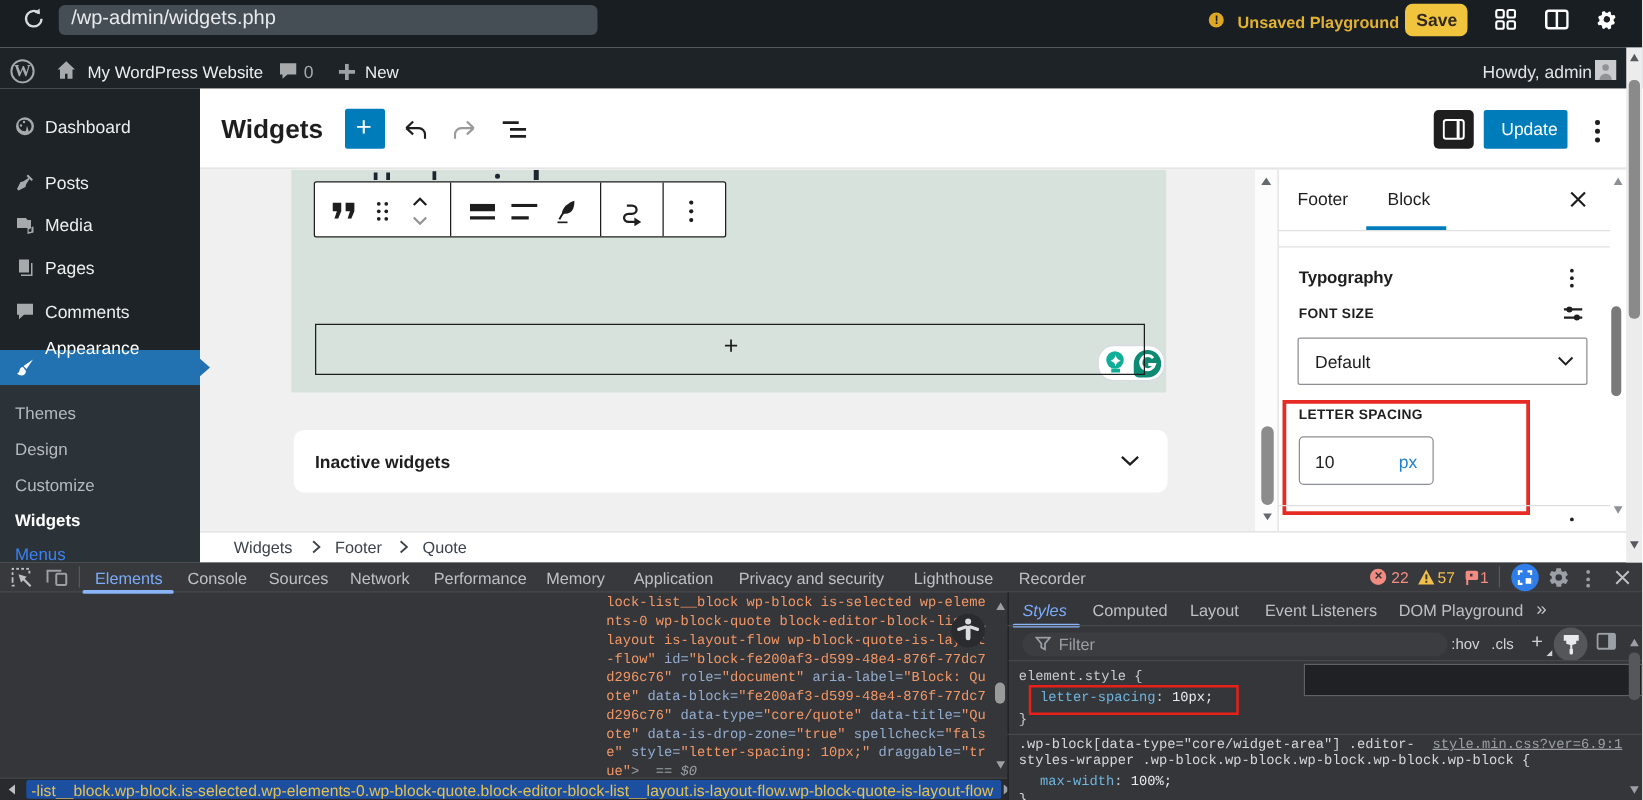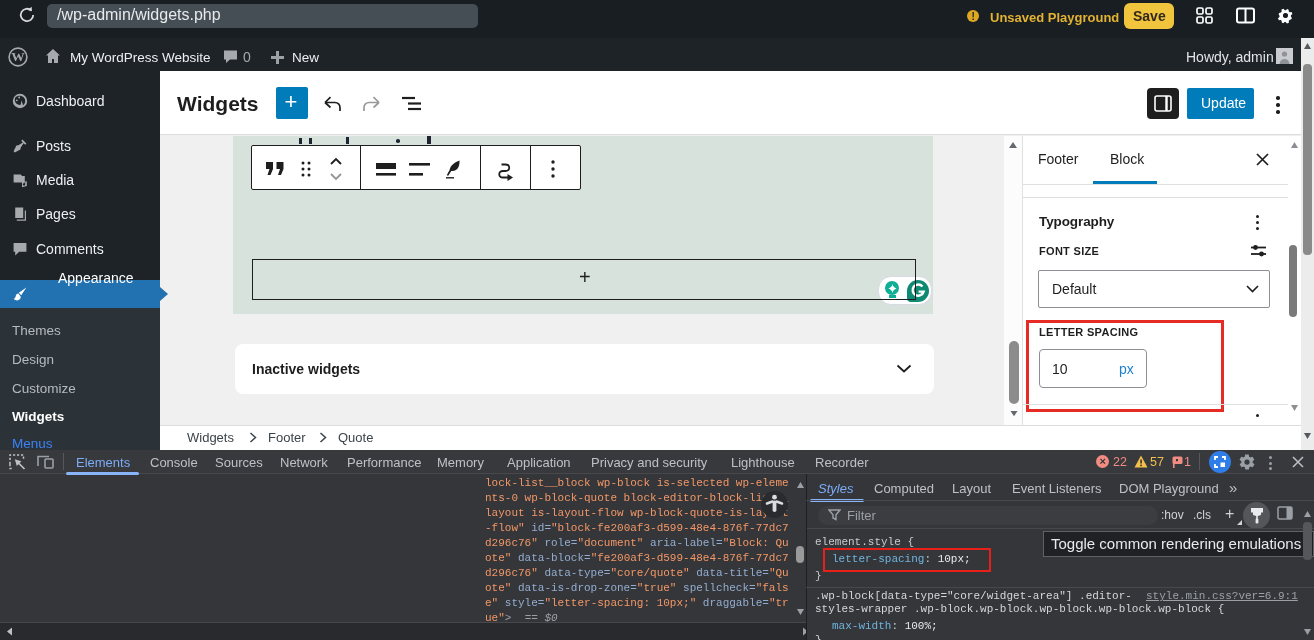--- a/index.html
+++ b/index.html
@@ -95,21 +95,21 @@
 
     <svg class="abs" style="left:12px;top:170px;" width="16" height="16" viewBox="0 0 20 20">
       <path fill="#a7aaad" d="M2 2.5h16v11H9l-5 4.5v-4.5H2z"></path>
     </svg>
     <div class="abs" style="left:36px;top:170px;color:#edeff0;font-size:14px;">Comments</div>
 
     <div class="abs" style="left:0;top:209px;width:160px;height:28px;background:#2271b1;"></div>
     <svg class="abs" style="left:12px;top:215px;" width="16" height="16" viewBox="0 0 20 20">
       <path fill="#fff" d="M18 2 8.5 8.5 11.5 11.5 18 2z M8 9.5 c-2 0-3 1.5-3.5 3.5-.4 1.6-1 2.5-2.5 3 1.2 1.3 3 2 4.5 2 2.5 0 4.5-2 4.5-4.5L8 9.5z"></path>
     </svg>
-    <div class="abs" style="left:36px;top:199px;color:#fff;font-size:14px;margin-left:22px;">Appearance</div>
+    <div class="abs" style="left:36px;top:199px;color:#fff;font-size:14px;">Appearance</div>
 
     <div class="abs" style="left:0;top:237px;width:160px;height:142px;background:#2c3338;"></div>
     <div class="abs" style="left:12px;top:252px;color:#b6babf;font-size:13.5px;">Themes</div>
     <div class="abs" style="left:12px;top:281px;color:#b6babf;font-size:13.5px;">Design</div>
     <div class="abs" style="left:12px;top:310px;color:#b6babf;font-size:13.5px;">Customize</div>
     <div class="abs" style="left:12px;top:338px;color:#fff;font-size:13.5px;font-weight:bold;">Widgets</div>
     <div class="abs" style="left:12px;top:365px;color:#3b82f6;font-size:13.5px;">Menus</div>
   </div>
   <svg class="abs" style="left:160px;top:287px;" width="8" height="14" viewBox="0 0 8 14">
       <path d="M0 0 8 7 0 14z" fill="#2271b1"></path>
@@ -378,20 +378,23 @@
       </svg>
     <div class="abs" style="left:796px;top:96px;width:8px;height:17px;border-radius:4px;background:#9a9a9a;"></div>
 
     <div class="abs" style="left:0;top:172px;width:806px;height:18px;background:#292a2d;border-top:1px solid #47484b;"></div>
     <svg class="abs" style="left:6px;top:177px;" width="7" height="9" viewBox="0 0 7 9">
         <path d="M6 0.5 1 4.5 6 8.5z" fill="#bdc1c6"></path>
       </svg>
     <svg class="abs" style="left:802px;top:177px;" width="7" height="9" viewBox="0 0 7 9">
         <path d="M1 0.5 6 4.5 1 8.5z" fill="#9aa0a6"></path>
       </svg>
+    <div class="abs" style="left:21px;top:174px;width:780px;height:15px;border-radius:2px;background:#1d4fa1;overflow:hidden;">
+      <div class="abs" style="left:4px;top:1.5px;color:#e3c152;font-size:12.5px;letter-spacing:0.06px;white-space:nowrap;">-list__block.wp-block.is-selected.wp-elements-0.wp-block-quote.block-editor-block-list__layout.is-layout-flow.wp-block-quote-is-layout-flow</div>
+    </div>
 
     <div class="abs" style="left:806px;top:24px;width:508px;height:166px;background:#35363a;border-left:1px solid #1e1f22;"></div>
     <div class="abs" style="left:818px;top:31px;color:#7cacf8;font-size:13px;font-style:italic;">Styles</div>
     <div class="abs" style="left:810px;top:49px;width:54px;height:3px;background:#8ab4f8;border-radius:2px;"></div>
     <div class="abs" style="left:874px;top:31px;color:#bdc1c6;font-size:13px;">Computed</div>
     <div class="abs" style="left:952px;top:31px;color:#bdc1c6;font-size:13px;">Layout</div>
     <div class="abs" style="left:1012px;top:31px;color:#bdc1c6;font-size:13px;">Event Listeners</div>
     <div class="abs" style="left:1119px;top:31px;color:#bdc1c6;font-size:13px;">DOM Playground</div>
     <div class="abs" style="left:1229px;top:29px;color:#bdc1c6;font-size:15px;letter-spacing:1px;">»</div>
     <div class="abs" style="left:806px;top:50px;width:508px;height:1px;background:#47484b;"></div>
@@ -423,21 +426,20 @@
     <div class="abs" style="left:823px;top:98px;width:168px;height:24px;border:2.5px solid #e8201a;"></div>
     <div class="abs mono" style="left:815px;top:120px;font-size:11px;color:#c8cacd;">}</div>
     <div class="abs" style="left:806px;top:137px;width:508px;height:1px;background:#47484b;"></div>
     <div class="abs mono" style="left:815px;top:140px;font-size:11px;color:#d5d7da;">.wp-block[data-type="core/widget-area"] .editor-</div>
     <div class="abs mono" style="left:1146px;top:140px;font-size:11px;color:#9aa0a6;text-decoration:underline;">style.min.css?ver=6.9:1</div>
     <div class="abs mono" style="left:815px;top:153px;font-size:11px;color:#d5d7da;">styles-wrapper .wp-block.wp-block.wp-block.wp-block.wp-block {</div>
     <div class="abs mono" style="left:832px;top:170px;font-size:11px;"><span style="color:#6fb4de;">max-width</span><span style="color:#c8cacd;">: </span><span style="color:#e8eaed;">100%;</span></div>
     <div class="abs mono" style="left:815px;top:184px;font-size:11px;color:#d5d7da;">}</div>
 
     <div class="abs" style="left:1043px;top:81px;width:271px;height:26px;background:#202124;border:1px solid #5f6165;"></div>
-    <div class="abs" style="left:1051px;top:85px;color:#e8eaed;font-size:15px;white-space:nowrap;">Toggle common rendering emulations</div>
 
     <svg class="abs" style="left:1303px;top:60px;" width="9" height="8" viewBox="0 0 9 8">
         <path d="M4.5 1 8 7 H1z" fill="#9aa0a6"></path>
       </svg>
     <div class="abs" style="left:1303px;top:72px;width:9px;height:38px;border-radius:4px;background:#56575a;"></div>
     <svg class="abs" style="left:1303px;top:178px;" width="9" height="8" viewBox="0 0 9 8">
         <path d="M4.5 7 8 1 H1z" fill="#9aa0a6"></path>
       </svg>
   </div>
 

